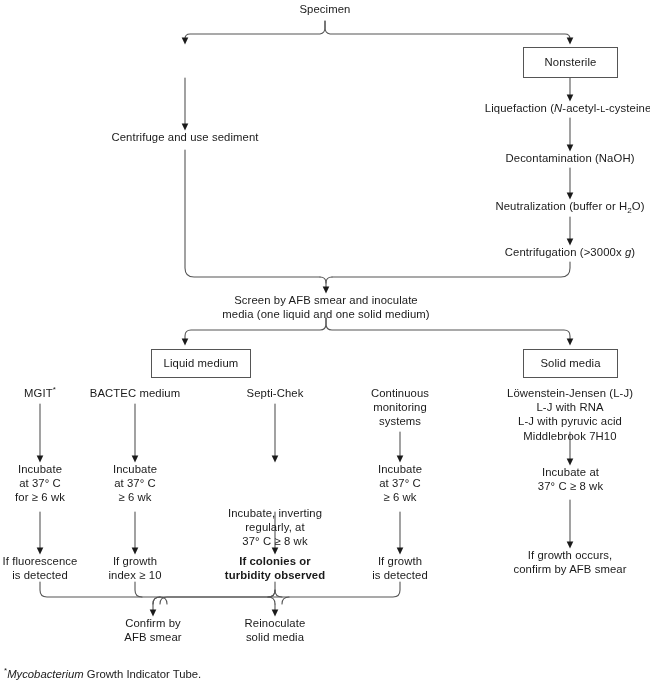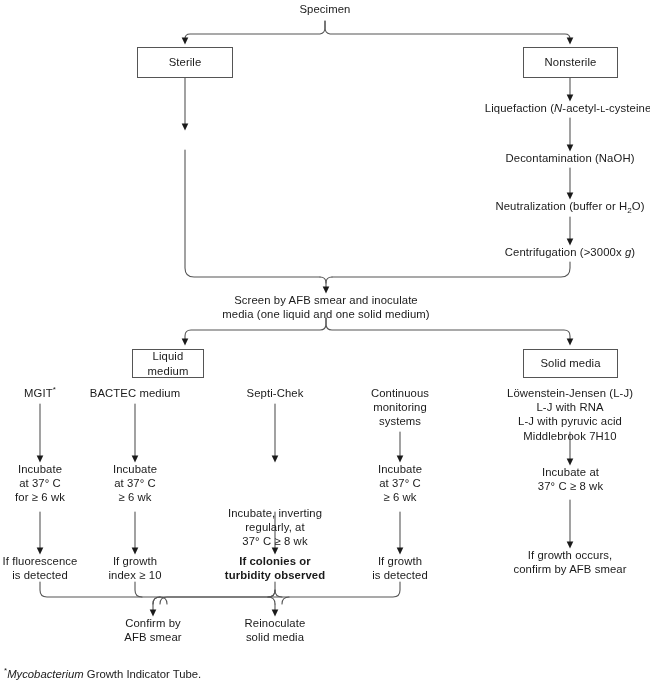--- a/index.html
+++ b/index.html
@@ -107,37 +107,37 @@
       <path d="M282,604 Q282,597 289,597"></path>
       <path d="M275,604 L275,613" marker-end="url(#ar)"></path>
       <path d="M275,604 Q275,597 268,597"></path>
       <path d="M153,604 Q153,597 160,597"></path>
 
     </g>
   </svg>
 
   <div class="node" style="left:275px;top:2px;width:100px;">Specimen</div>
 
-  <div class="node b" style="left:137px;top:47px;width:96px;height:31px;">Sterile</div>
 
   <div class="node b" style="left:523px;top:47px;width:95px;height:31px;text-align:center;">Nonsterile</div>
 
+  <div class="node" style="left:85px;top:130px;width:200px;">Centrifuge and use sediment</div>
 
   <div class="node" style="left:452px;top:101px;width:236px;">Liquefaction (<i>N</i>-acetyl-<span style="font-size:9px;">L</span>-cysteine)</div>
 
   <div class="node" style="left:470px;top:151px;width:200px;">Decontamination (NaOH)</div>
 
   <div class="node" style="left:467px;top:199px;width:206px;">Neutralization (buffer or H<sub style="font-size:8px;">2</sub>O)</div>
 
   <div class="node" style="left:470px;top:245px;width:200px;">Centrifugation (&gt;3000x <i>g</i>)</div>
 
   <div class="node" style="left:176px;top:293px;width:300px;">Screen by AFB smear and inoculate
 media (one liquid and one solid medium)</div>
 
-  <div class="node b" style="left:132px;top:349px;width:72px;height:29px;">Liquid medium</div>
+  <div class="node b" style="left:151px;top:349px;width:100px;height:29px;">Liquid medium</div>
 
   <div class="node b" style="left:523px;top:349px;width:95px;height:29px;">Solid media</div>
 
   <div class="node" style="left:0px;top:386px;width:80px;"><span>MGIT</span><span class="sup">*</span></div>
   <div class="node" style="left:0px;top:462px;width:80px;">Incubate
 at 37° C
 for ≥ 6 wk</div>
   <div class="node" style="left:-8px;top:554px;width:96px;">If fluorescence
 is detected</div>
 

